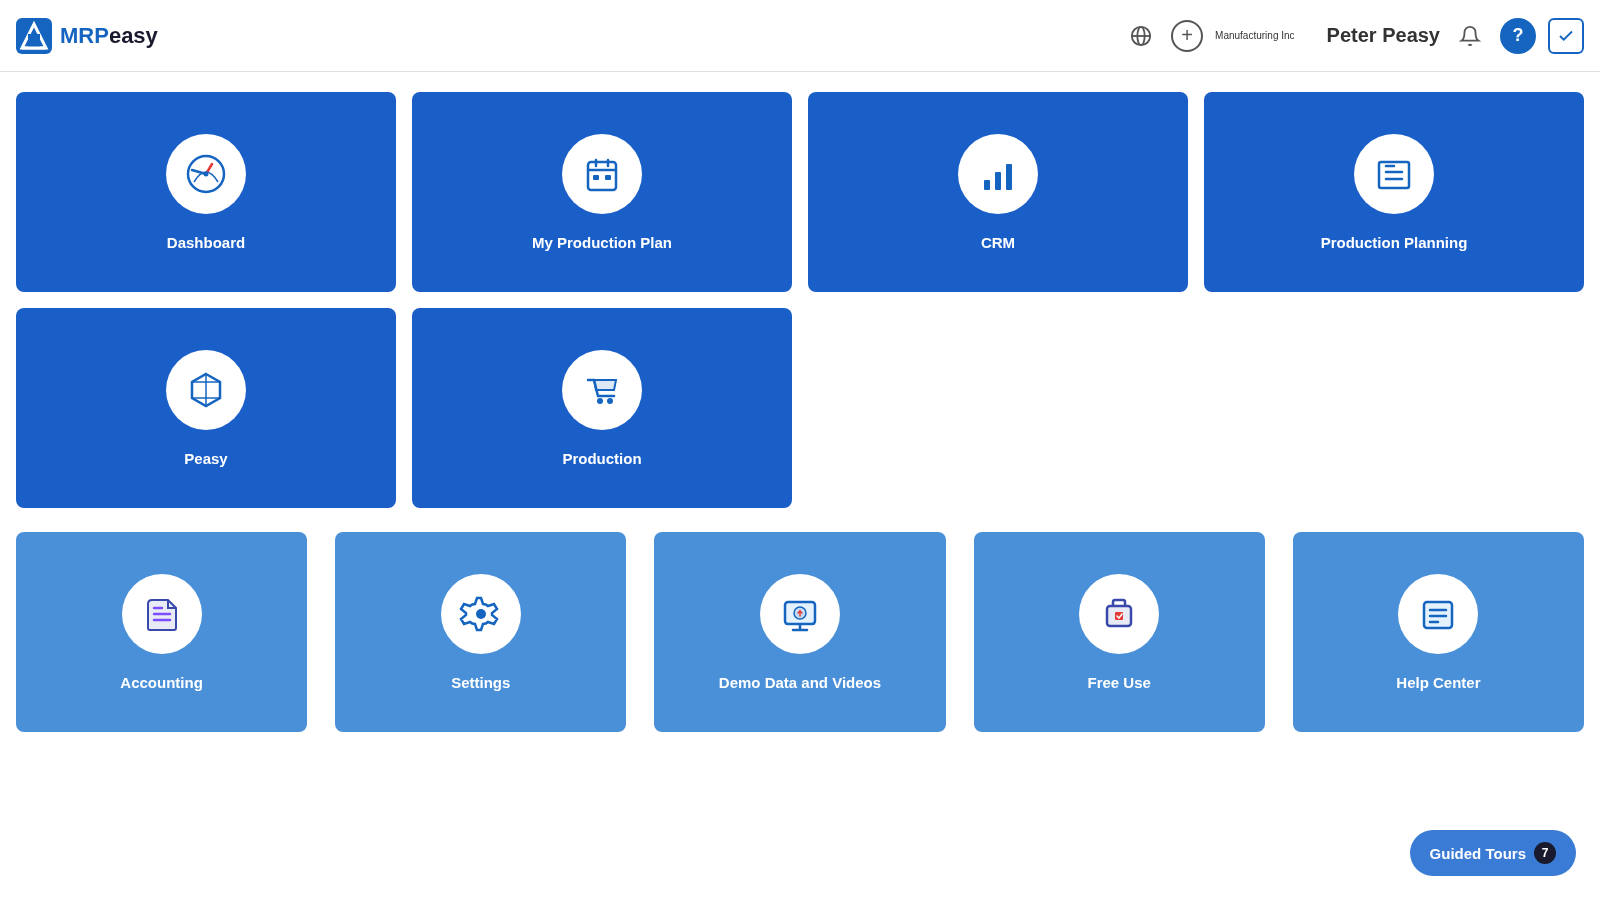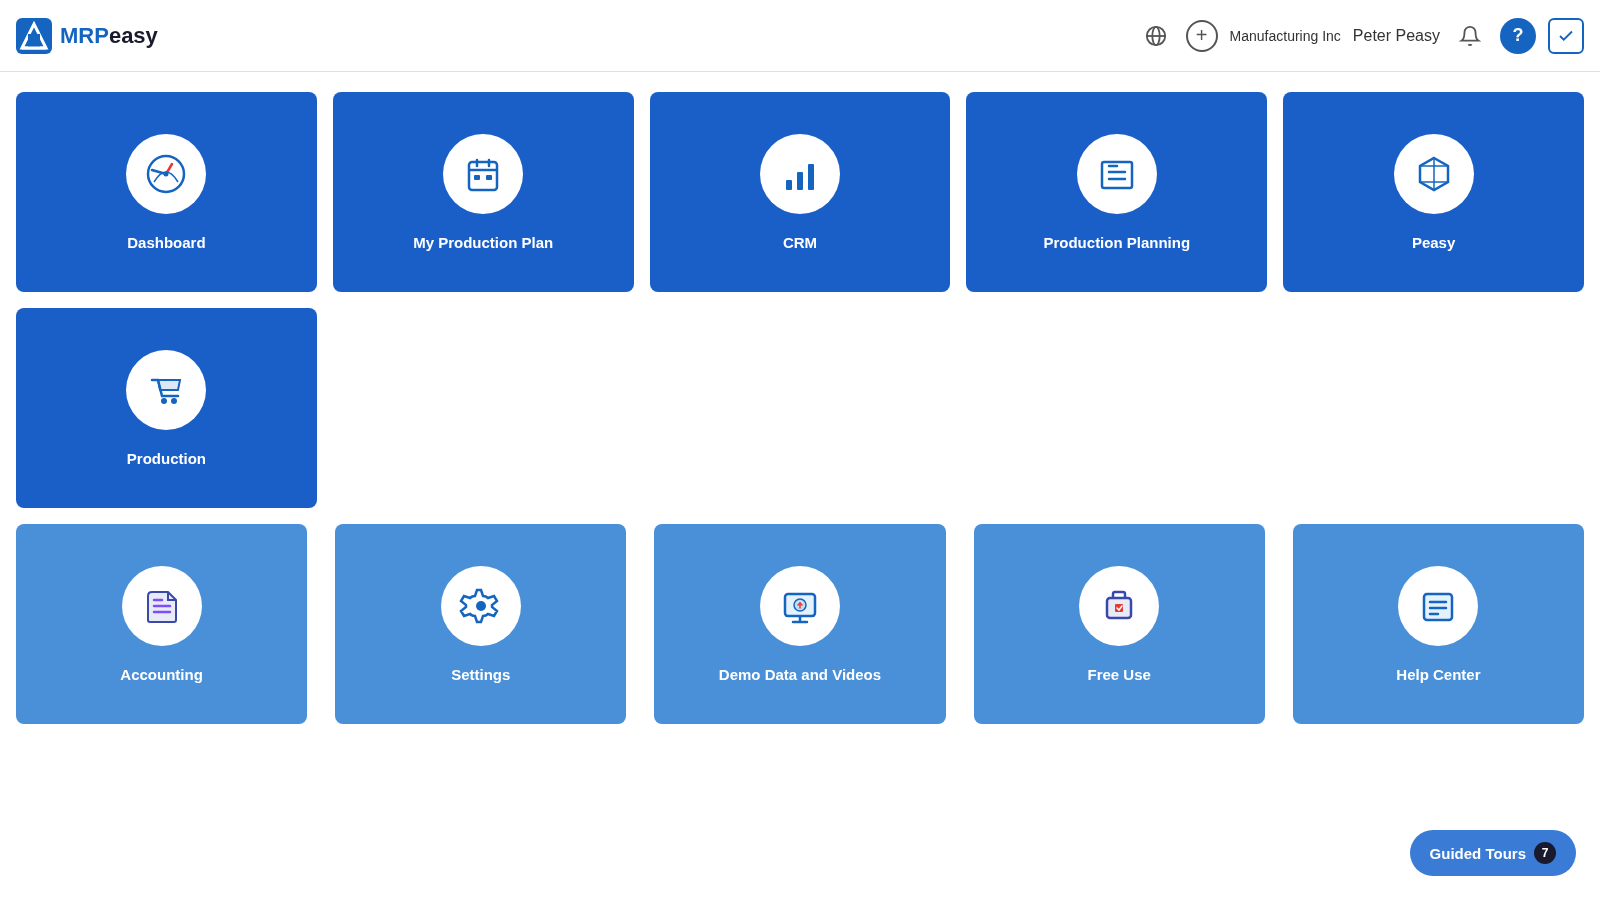--- a/index.html
+++ b/index.html
@@ -43,28 +43,29 @@
       border: none;
       background: transparent;
       cursor: pointer;
       display: flex;
       align-items: center;
       justify-content: center;
       color: #555;
       font-size: 20px;
     }
     .company-name {
-      font-size: 14px;
+      font-size: 10px;
       color: #333;
       font-weight: 500;
     }
     .user-name {
-      font-size: 16px;
+      font-size: 20px;
       color: #333;
-      font-weight: 400;
+      font-weight: 700;
+      margin-left: 20px;
     }
     .add-btn {
       width: 32px;
       height: 32px;
       border-radius: 50%;
       border: 2px solid #555;
       background: transparent;
       cursor: pointer;
       display: flex;
       align-items: center;
@@ -73,23 +74,23 @@
       font-size: 20px;
       font-weight: 300;
     }
 
     
     .main {
       padding: 20px 16px;
     }
     .tiles-grid {
       display: grid;
-      grid-template-columns: repeat(5, 1fr);
+      grid-template-columns: repeat(4, 1fr);
       gap: 16px;
-      margin-bottom: 16px;
+      margin-bottom: 24px;
     }
     .tiles-grid-2 {
       display: grid;
       grid-template-columns: repeat(5, 1fr);
       gap: 28px;
     }
     .tile {
       border-radius: 8px;
       padding: 24px 16px;
       display: flex;

